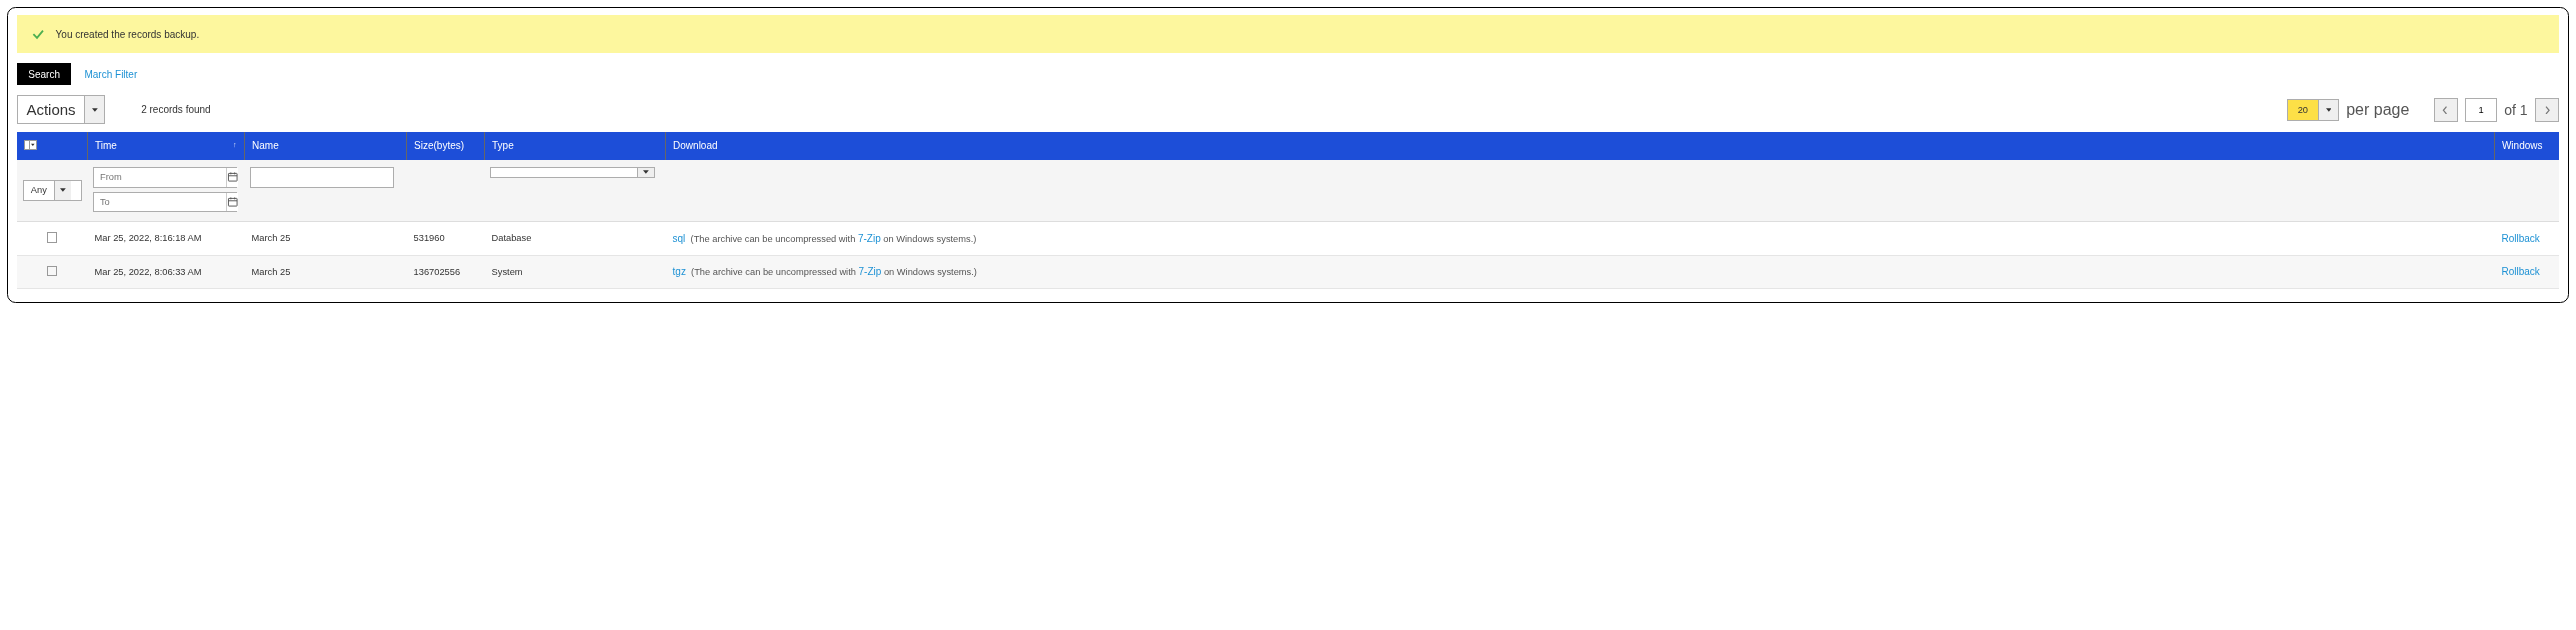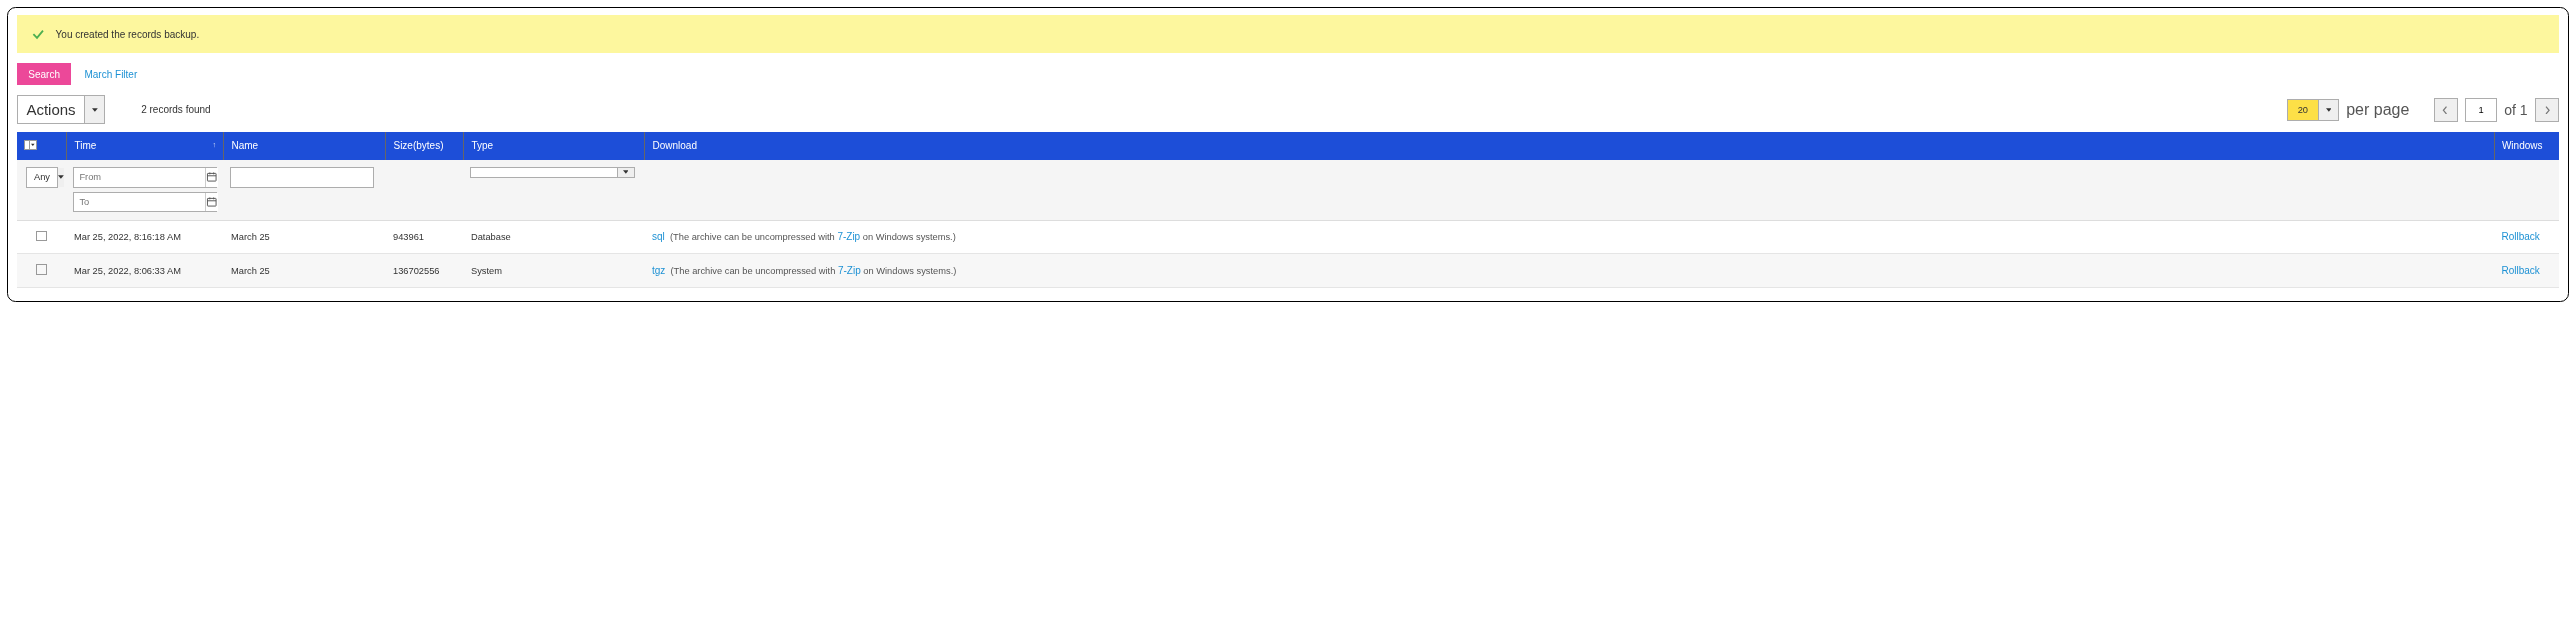--- a/index.html
+++ b/index.html
@@ -2,21 +2,21 @@
 <html style="font-size:11.5px"><head>
 <meta charset="utf-8">
 <style>
 * { box-sizing: border-box; margin: 0; padding: 0; }
 body { font-family: Arial, Helvetica, sans-serif; font-size: 9.3px; color: #333; background: #fff; padding: 7.2px; }
 .frame { border: 1.4px solid #000; border-radius: 8.6px; padding: 7.2px 8.6px 13px 8.6px; }
 .success-banner { background: #fdf79e; padding: 11.5px 14.4px; display: flex; align-items: center; gap: 10px; margin-bottom: 10px; }
 .check-icon { color: #4caf50; width: 14.4px; height: 14.4px; flex: 0 0 auto; }
 .success-text { color: #333; font-size: 10px; }
 .toolbar1 { display: flex; align-items: center; gap: 13px; margin-bottom: 10px; }
-.btn-primary { background: #ec4899; color: #fff; border: none; padding: 5.8px 11.5px; font-size: 10px; cursor: pointer; }
+.btn-primary { background: #000000; color: #fff; border: none; padding: 5.8px 11.5px; font-size: 10px; cursor: pointer; }
 .link { color: #1d91d4; text-decoration: none; font-size: 10px; cursor: pointer; }
 .toolbar2 { display: flex; align-items: center; margin-bottom: 7.2px; }
 .actions-wrap { display: flex; border: 0.7px solid #adadad; }
 .actions-wrap .label { padding: 5px 8.6px; font-size: 15px; color: #333; background: #fff; }
 .caret-btn { width: 20px; background: #efefef; border-left: 0.7px solid #adadad; display: flex; align-items: center; justify-content: center; cursor: pointer; }
 .caret-btn svg { width: 5.8px; height: 5.8px; fill: #333; }
 .records-found { margin-left: 36px; color: #333; font-size: 10px; }
 .pager { margin-left: auto; display: flex; align-items: center; gap: 7.2px; }
 .perpage-wrap { display: flex; border: 0.7px solid #adadad; }
 .perpage-wrap .num { padding: 5px 10px; background: #fde047; font-size: 9.3px; }
@@ -134,21 +134,21 @@
         <th>Name</th>
         <th>Size(bytes)</th>
         <th>Type</th>
         <th>Download</th>
         <th>Windows</th>
       </tr>
     </thead>
     <tbody>
       <tr class="filter-row">
         <td style="text-align:center">
-          <div class="sel-wrap" style="width:32px;margin:0 auto">
+          <div class="sel-wrap" style="width:59px;margin:13px auto">
             <span class="txt">Any</span>
             <span class="dd">
                 <svg viewBox="0 0 10 10">
                   <path d="M0 2 L5 8 L10 2 Z"></path>
                 </svg>
               </span>
           </div>
         </td>
         <td>
           <div class="date-stack">
@@ -189,21 +189,21 @@
           </div>
         </td>
         <td></td>
         <td></td>
       </tr>
 
       <tr class="row">
         <td style="text-align:center"><span class="chk"></span></td>
         <td>Mar 25, 2022, 8:16:18 AM</td>
         <td>March 25</td>
-        <td>943961</td>
+        <td>531960</td>
         <td>Database</td>
         <td>
           <a class="link">sql</a>&nbsp;
           <span class="dl-text">(The archive can be uncompressed with</span>
           <a class="link">7-Zip</a>
           <span class="dl-text">on Windows systems.)</span>
         </td>
         <td><a class="link">Rollback</a></td>
       </tr>
 

